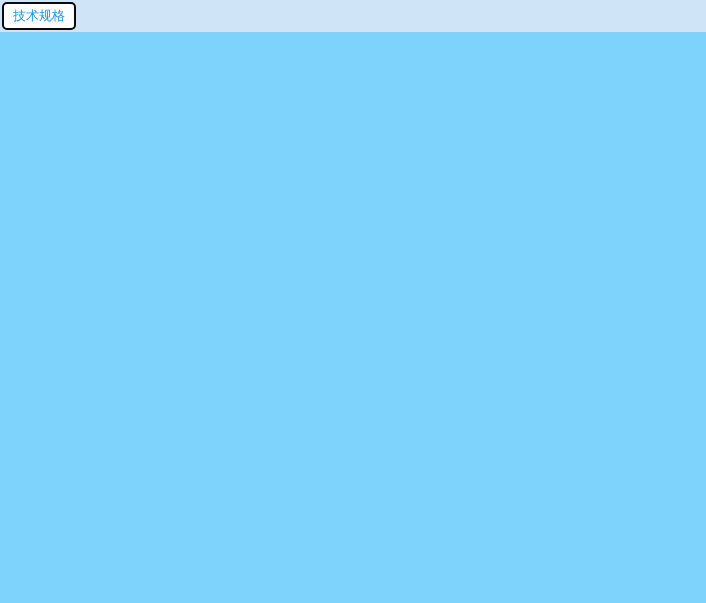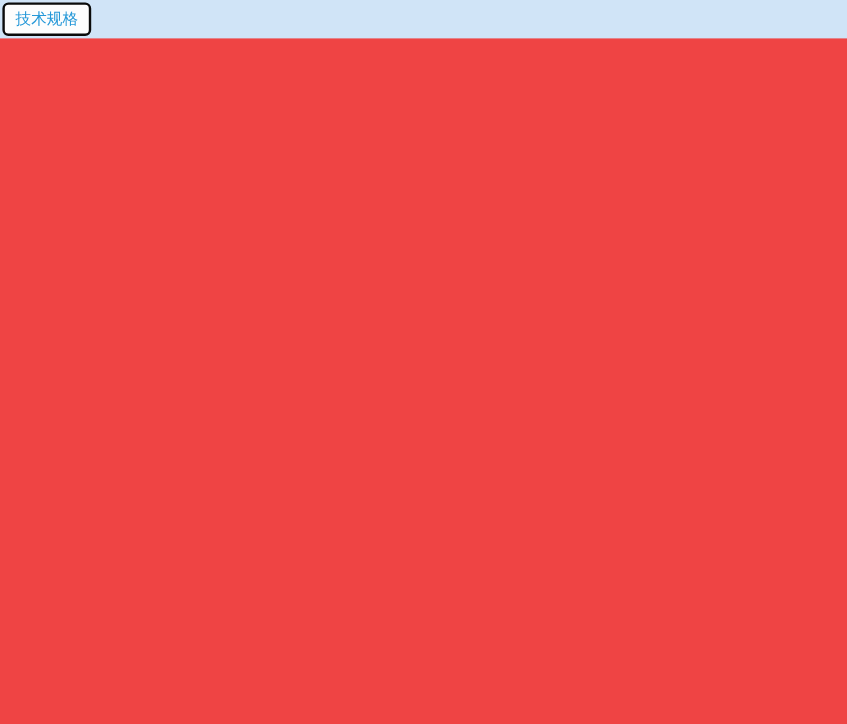--- a/index.html
+++ b/index.html
@@ -1,18 +1,18 @@
 <!DOCTYPE html>
 <html style="--header-bg: #d0e4f7; --highlight-bg: #d6e8fa; --border-color: #d6e6f2; --title-text: #2598d8; --body-text: #555f68; --check-color: #94adc6;"><head>
 <meta charset="utf-8">
 <style>
   html,body{margin:0;padding:0;background:#ffffff;}
   body{font-family:"DejaVu Sans","Liberation Sans",sans-serif;}
   .page{
-    width:706px;height:603px;position:relative;background:#ef4444;overflow:hidden;
+    width:706px;height:603px;position:relative;background:#7dd3fc;overflow:hidden;
   }
   .header-bar{
     width:706px;height:32px;background:var(--header-bg,#d0e4f7);position:relative;
   }
   .title-tab{
     position:absolute;left:2px;top:2px;height:28px;box-sizing:border-box;
     background:#fdfdfd;border:2px solid #0b0b0b;border-radius:5px;
     display:flex;align-items:center;padding:0 9px;
     color:var(--title-text,#2598d8);font-size:13px;cursor:pointer;
   }

